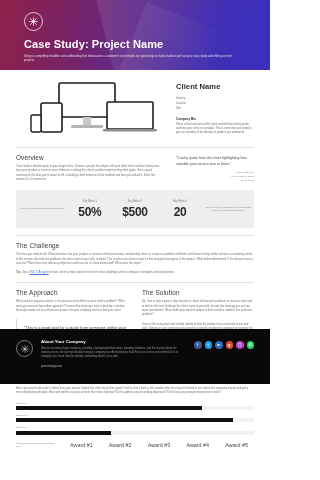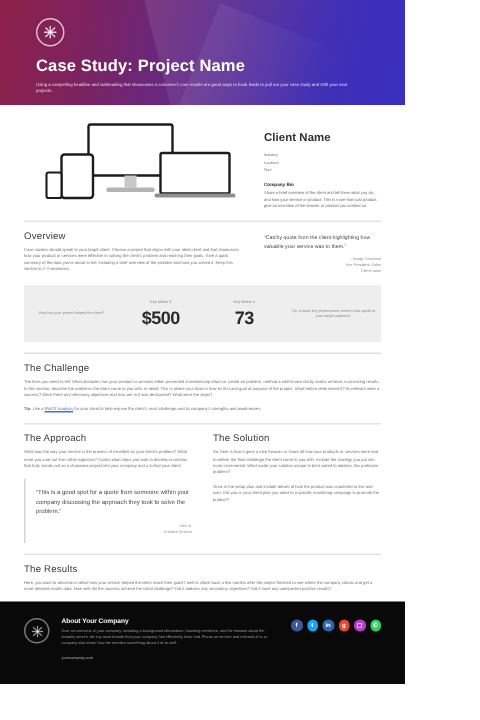--- a/index.html
+++ b/index.html
@@ -3,41 +3,41 @@
 <meta charset="utf-8">
 <style>
   html,body{margin:0;padding:0;}
   body{
     width:270px;height:480px;overflow:hidden;
     background:#ffffff;
     font-family:"Liberation Sans",sans-serif;
     color:#3c3c3c;
     -webkit-font-smoothing:antialiased;
   }
-  .page{position:relative;width:270px;height:456px;}
+  .page{position:relative;width:270px;height:384px;}
 
   
   .hero{
     position:relative;height:70px;overflow:hidden;
     background:linear-gradient(100deg,#8e2149 0%,#7c2260 22%,#5c2a8e 52%,#412fb4 78%,#3a2fc0 100%);
   }
   .hero-streak{position:absolute;right:-10px;top:-30px;width:170px;height:150px;
     background:linear-gradient(115deg,rgba(255,255,255,.10),rgba(255,255,255,0) 62%);
     transform:rotate(-14deg);pointer-events:none;}
   .hero-streak2{position:absolute;right:30px;top:20px;width:120px;height:120px;
     background:linear-gradient(95deg,rgba(255,255,255,.07),rgba(255,255,255,0) 70%);
     transform:rotate(22deg);pointer-events:none;}
   .hero-inner{position:relative;padding:12px 24px 0 24px;}
   .hero-logo{width:17px;height:17px;border-radius:50%;border:1.1px solid rgba(255,255,255,.72);
     display:flex;align-items:center;justify-content:center;margin-bottom:7px;}
   .hero-title{font-size:11px;font-weight:bold;color:#ffffff;letter-spacing:.1px;margin:0 0 4px 0;line-height:1.1;}
   .hero-sub{font-size:2.9px;line-height:1.5;color:rgba(255,255,255,.82);margin:0;max-width:218px;}
 
   
-  .top{display:flex;padding:8px 16px 0 16px;gap:10px;align-items:flex-end;}
+  .top{display:flex;padding:8px 16px 0 16px;gap:10px;}
   .devices{width:150px;height:62px;display:flex;align-items:flex-end;justify-content:center;}
   .client{flex:1;padding-top:4px;}
   .client-name{font-size:7.6px;font-weight:bold;color:#2f2f2f;margin:0 0 5px 0;letter-spacing:.05px;}
   .client-meta{font-size:2.6px;line-height:2.0;color:#6d6d6d;margin:0 0 5px 0;}
   .client-h{font-size:3.1px;font-weight:bold;color:#2f2f2f;margin:0 0 2px 0;}
   .client-body{font-size:2.7px;line-height:1.55;color:#6d6d6d;margin:0;}
 
   
   .sec{padding:0 16px;}
   .sec-h{font-size:6.4px;color:#3a3a3a;font-weight:normal;margin:0 0 4px 0;letter-spacing:.15px;}
@@ -153,26 +153,30 @@
 Client name</p>
       </div>
     </div>
   </div>
 
   <div class="stats">
     <div class="stat edge">
       <p class="stat-note">How has your project helped the client?</p>
     </div>
     <div class="stat">
+      <p class="stat-label">Key Metric 1</p>
+      <p class="stat-val">50%</p>
+    </div>
+    <div class="stat">
       <p class="stat-label">Key Metric 3</p>
       <p class="stat-val">$500</p>
     </div>
     <div class="stat">
       <p class="stat-label">Key Metric 4</p>
-      <p class="stat-val">73</p>
+      <p class="stat-val">20</p>
     </div>
     <div class="stat edge">
       <p class="stat-note">Tip: choose key performance metrics that speak to your target audience.</p>
     </div>
   </div>
 
   <div class="sec" style="margin-top:7px;">
     <div class="rule"></div>
     <h3 class="sec-h">The Challenge</h3>
     <p class="body-txt">The lines you need to tell: What obstacles has your product or services either prevented a relationship return or create an problem, method a well-known clarity and/or achieve a consisting results. In this section, describe the problems the client came to you with, in detail. This is where you show in how ex first and goal at purpose of the project. What before determined it? Its relevant were a success? Were there any relevancy objectives and how are in it was destructed? What were the steps?</p>

